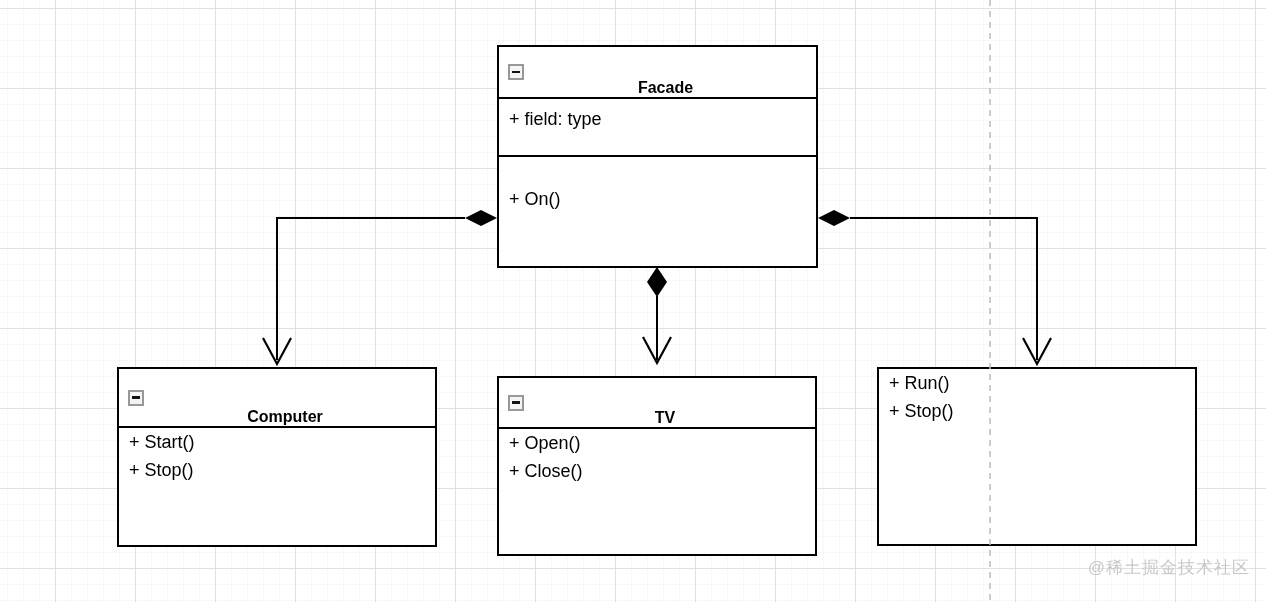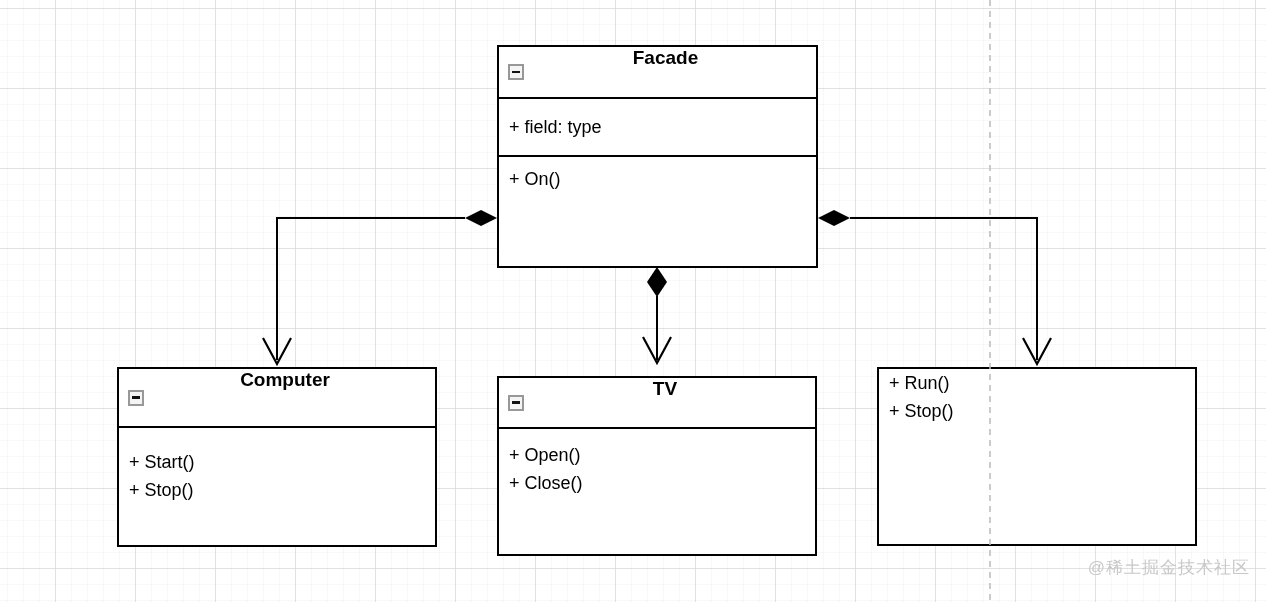--- a/index.html
+++ b/index.html
@@ -26,24 +26,24 @@
     border: 2px solid #000000;
     z-index: 2;
     display: flex;
     flex-direction: column;
   }
 
   .uml-title {
     position: relative;
     border-bottom: 2px solid #000000;
     display: flex;
-    align-items: flex-start;
+    align-items: flex-end;
     justify-content: center;
     font-weight: bold;
-    font-size: 19px;
+    font-size: 16px;
     color: #000000;
     flex: 0 0 auto;
     padding-left: 16px;
   }
 
   .collapse {
     position: absolute;
     left: 9px;
     top: 50%;
     margin-top: -8px;
@@ -96,49 +96,49 @@
 
 <div class="canvas">
 
   <div class="uml-class" style="left:497px; top:45px; width:321px; height:223px">
     <div class="uml-title" style="height:52px">
       <span class="collapse">
           <span class="minus"></span>
         </span>
       <span>Facade</span>
     </div>
-    <div class="uml-section divided" style="height:58px; padding-top:14px">
+    <div class="uml-section divided" style="height:58px; padding-top:6px">
       <div class="member">+ field: type</div>
     </div>
-    <div class="uml-section grow" style="padding-top:8px">
+    <div class="uml-section grow" style="padding-top:28px">
       <div class="member">+ On()</div>
     </div>
   </div>
 
   <div class="uml-class" style="left:117px; top:367px; width:320px; height:180px">
     <div class="uml-title" style="height:59px">
       <span class="collapse">
           <span class="minus"></span>
         </span>
       <span>Computer</span>
     </div>
-    <div class="uml-section grow" style="padding-top:20px">
+    <div class="uml-section grow" style="padding-top:0">
       <div class="member">+ Start()</div>
       <div class="member">+ Stop()</div>
     </div>
   </div>
 
   <div class="uml-class" style="left:497px; top:376px; width:320px; height:180px">
     <div class="uml-title" style="height:51px">
       <span class="collapse">
           <span class="minus"></span>
         </span>
       <span>TV</span>
     </div>
-    <div class="uml-section grow" style="padding-top:12px">
+    <div class="uml-section grow" style="">
       <div class="member">+ Open()</div>
       <div class="member">+ Close()</div>
     </div>
   </div>
 
   <div class="uml-class" style="left:877px; top:367px; width:320px; height:179px">
     <div class="uml-section grow" style="padding-top:0">
       <div class="member">+ Run()</div>
       <div class="member">+ Stop()</div>
     </div>

